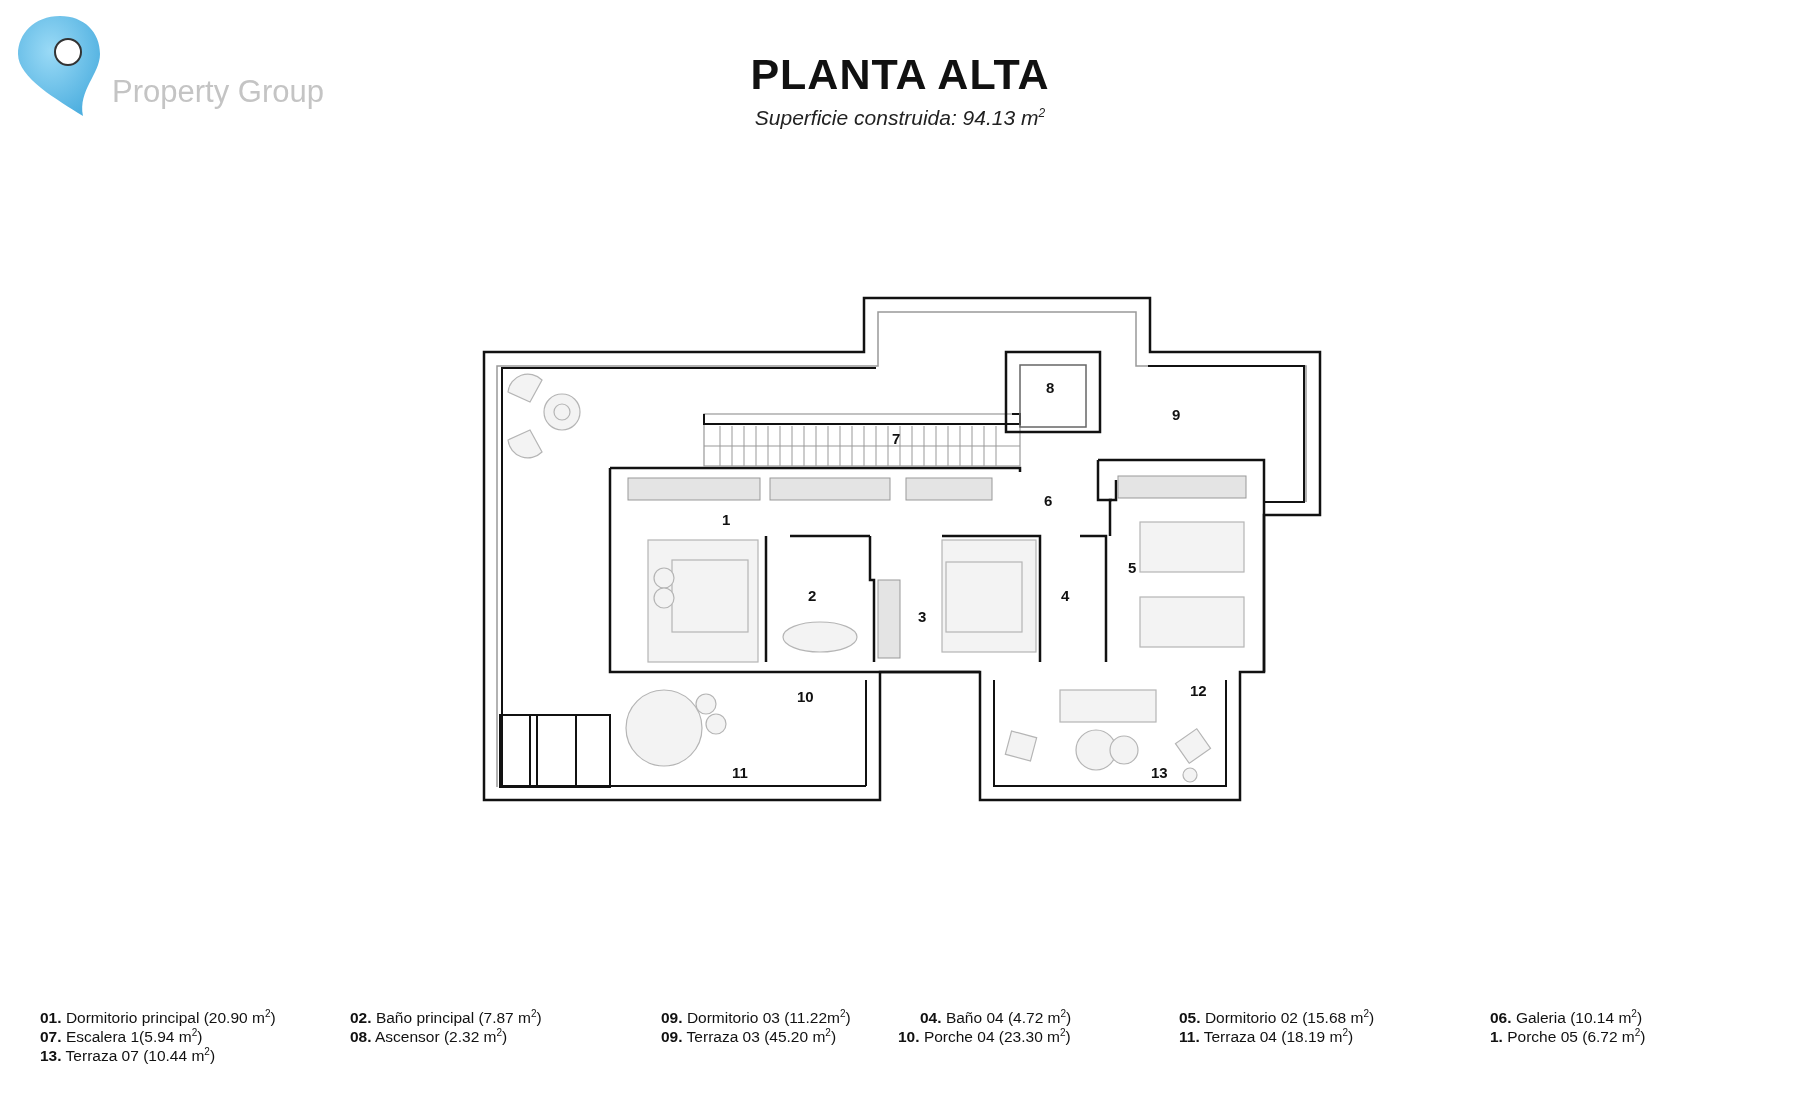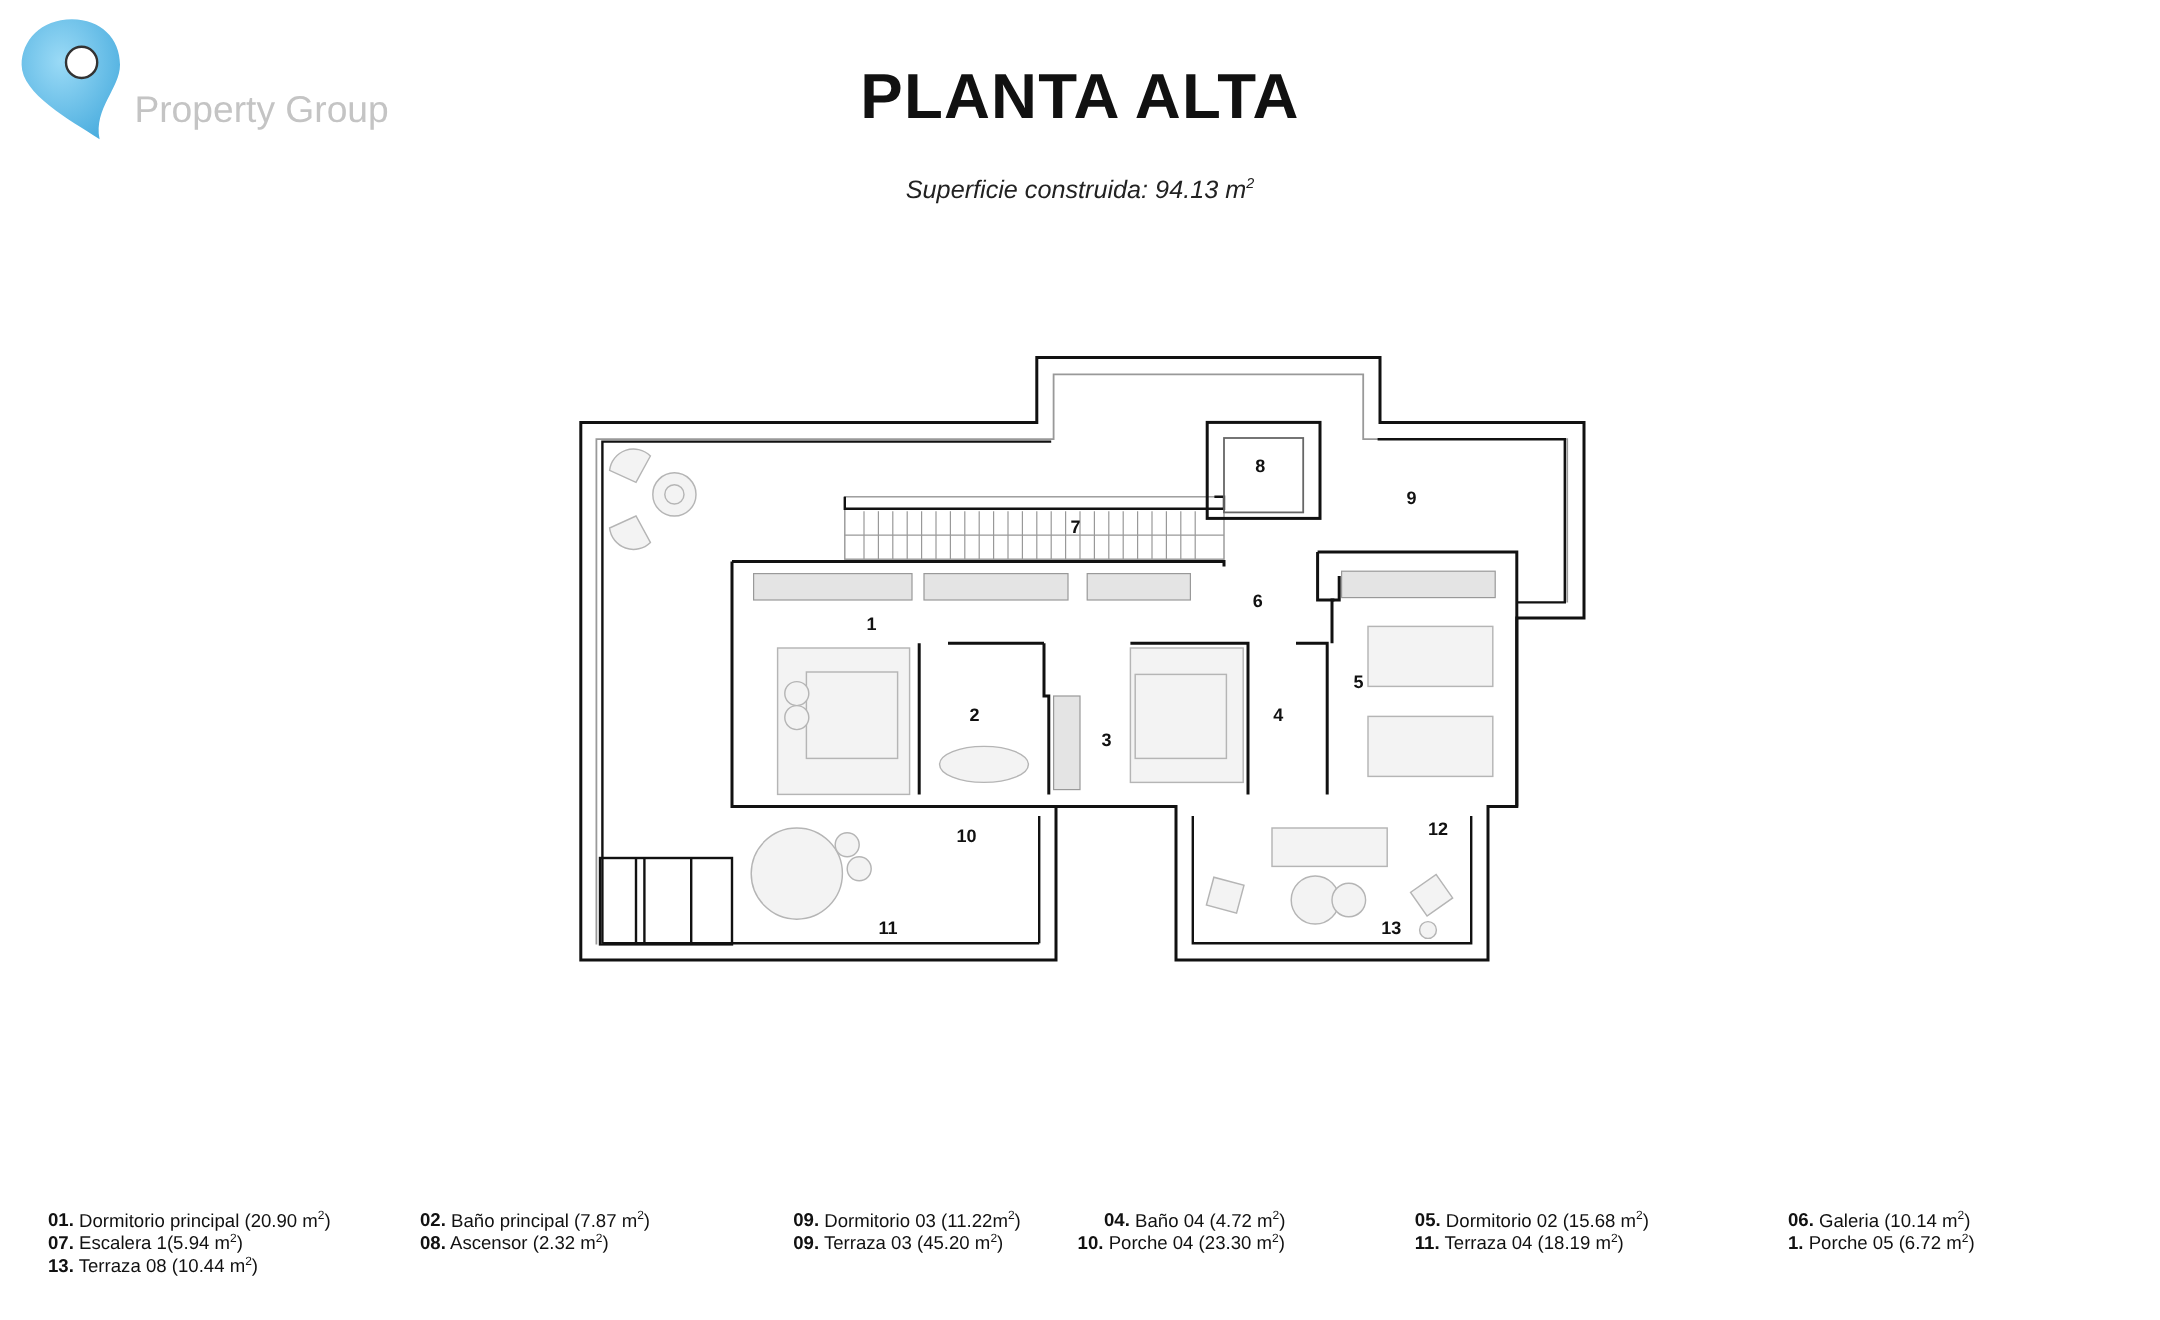--- a/index.html
+++ b/index.html
@@ -1,22 +1,22 @@
 <!DOCTYPE html>
 <html><head>
 <meta charset="utf-8">
 <style>
   html, body { margin:0; padding:0; background:#ffffff; }
   body { width:1800px; height:1100px; position:relative; overflow:hidden; font-family:"Liberation Sans", sans-serif; }
   .logo { position:absolute; left:8px; top:8px; width:320px; height:110px; }
   .logo-pin { position:absolute; left:0; top:0; }
   .logo-title { position:absolute; left:8px; top:16px; font-size:46px; font-weight:bold; color:#47aee0; letter-spacing:0.5px; text-shadow:0 1px 1px rgba(0,0,0,0.12); }
   .logo-sub { position:absolute; left:104px; top:66px; font-size:31px; color:#c4c4c4; }
-  .title { position:absolute; left:0; width:1800px; top:50px; text-align:center; font-size:53px; font-weight:bold; color:#111; letter-spacing:1px; }
-  .subtitle { position:absolute; left:0; width:1800px; top:106px; text-align:center; font-size:21px; font-style:italic; color:#222;margin-top:40px; }
+  .title { position:absolute; left:0; width:1800px; top:50px; text-align:center; font-size:43px; font-weight:bold; color:#111; letter-spacing:1px; }
+  .subtitle { position:absolute; left:0; width:1800px; top:106px; text-align:center; font-size:21px; font-style:italic; color:#222; }
   .subtitle sup { font-size:12px; }
   .plan { position:absolute; left:0; top:0; }
   .room-num { font-family:"Liberation Sans", sans-serif; font-weight:bold; font-size:15px; fill:#111; }
   .legend { position:absolute; top:1008px; left:0; width:1800px; font-size:15.5px; color:#111; }
   .legend-item { position:absolute; white-space:nowrap; }
   .legend-item b { font-weight:bold;margin-top:38px; }
   .legend-item sup { font-size:10px; }
 </style>
 </head>
 <body>
@@ -163,14 +163,14 @@
   <div class="legend-item" style="left:1179px;top:0"><b>05.</b> <span>Dormitorio 02 (15.68 m</span><sup>2</sup><span>)</span></div>
   <div class="legend-item" style="left:1490px;top:0"><b>06.</b> <span>Galeria (10.14 m</span><sup>2</sup><span>)</span></div>
 
   <div class="legend-item" style="left:40px;top:19px"><b>07.</b> <span>Escalera 1(5.94 m</span><sup>2</sup><span>)</span></div>
   <div class="legend-item" style="left:350px;top:19px"><b>08.</b> <span>Ascensor (2.32 m</span><sup>2</sup><span>)</span></div>
   <div class="legend-item" style="left:661px;top:19px"><b>09.</b> <span>Terraza 03 (45.20 m</span><sup>2</sup><span>)</span></div>
   <div class="legend-item" style="left:898px;top:19px"><b>10.</b> <span>Porche 04 (23.30 m</span><sup>2</sup><span>)</span></div>
   <div class="legend-item" style="left:1179px;top:19px"><b>11.</b> <span>Terraza 04 (18.19 m</span><sup>2</sup><span>)</span></div>
   <div class="legend-item" style="left:1490px;top:19px"><b>1.</b> <span>Porche 05 (6.72 m</span><sup>2</sup><span>)</span></div>
 
-  <div class="legend-item" style="left:40px;top:38px"><b>13.</b> <span>Terraza 08 (10.44 m</span><sup>2</sup><span>)</span></div>
+  <div class="legend-item" style="left:40px;top:38px"><b>13.</b> <span>Terraza 07 (10.44 m</span><sup>2</sup><span>)</span></div>
 </div>
 
 </body></html>

